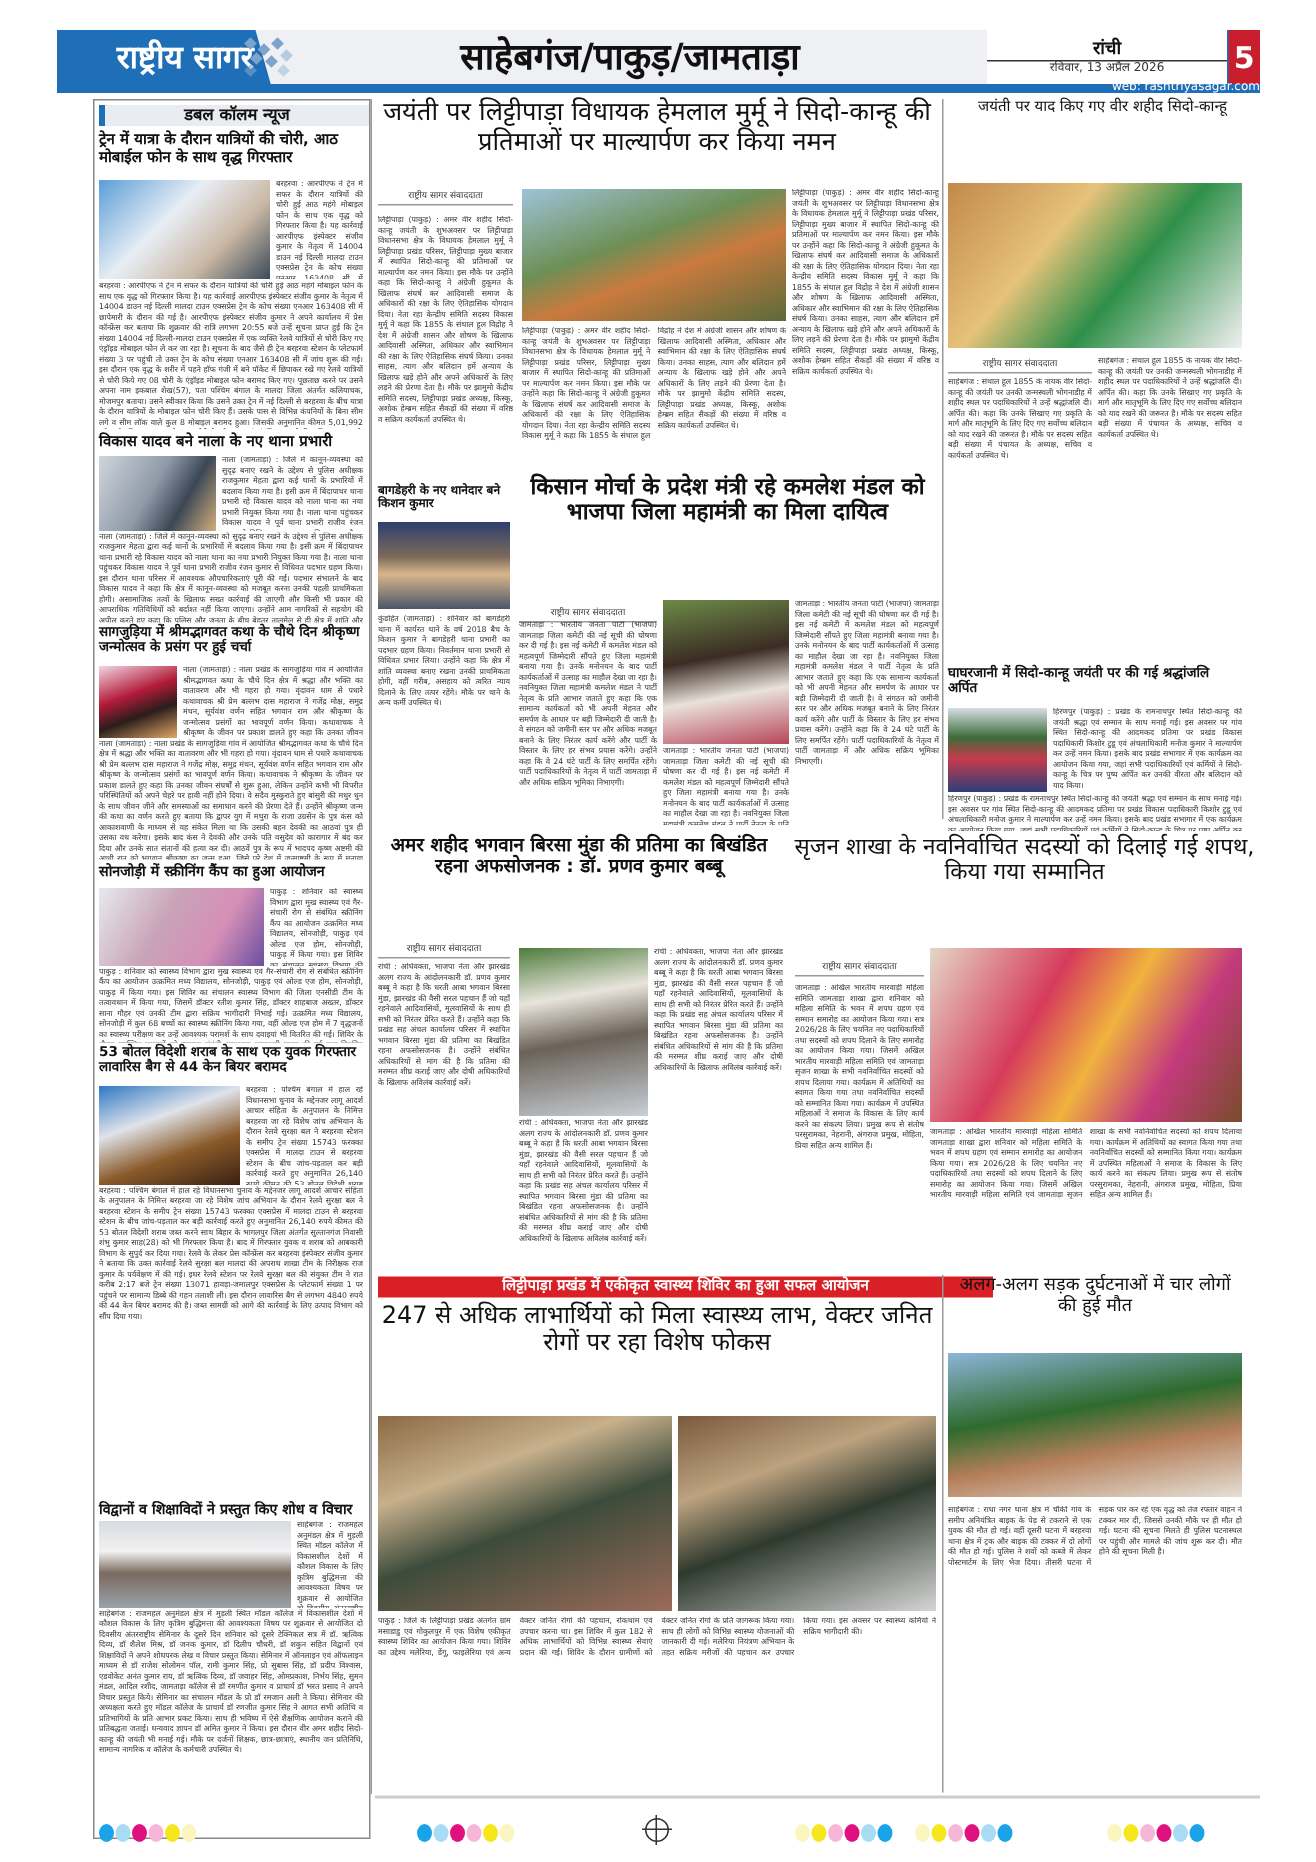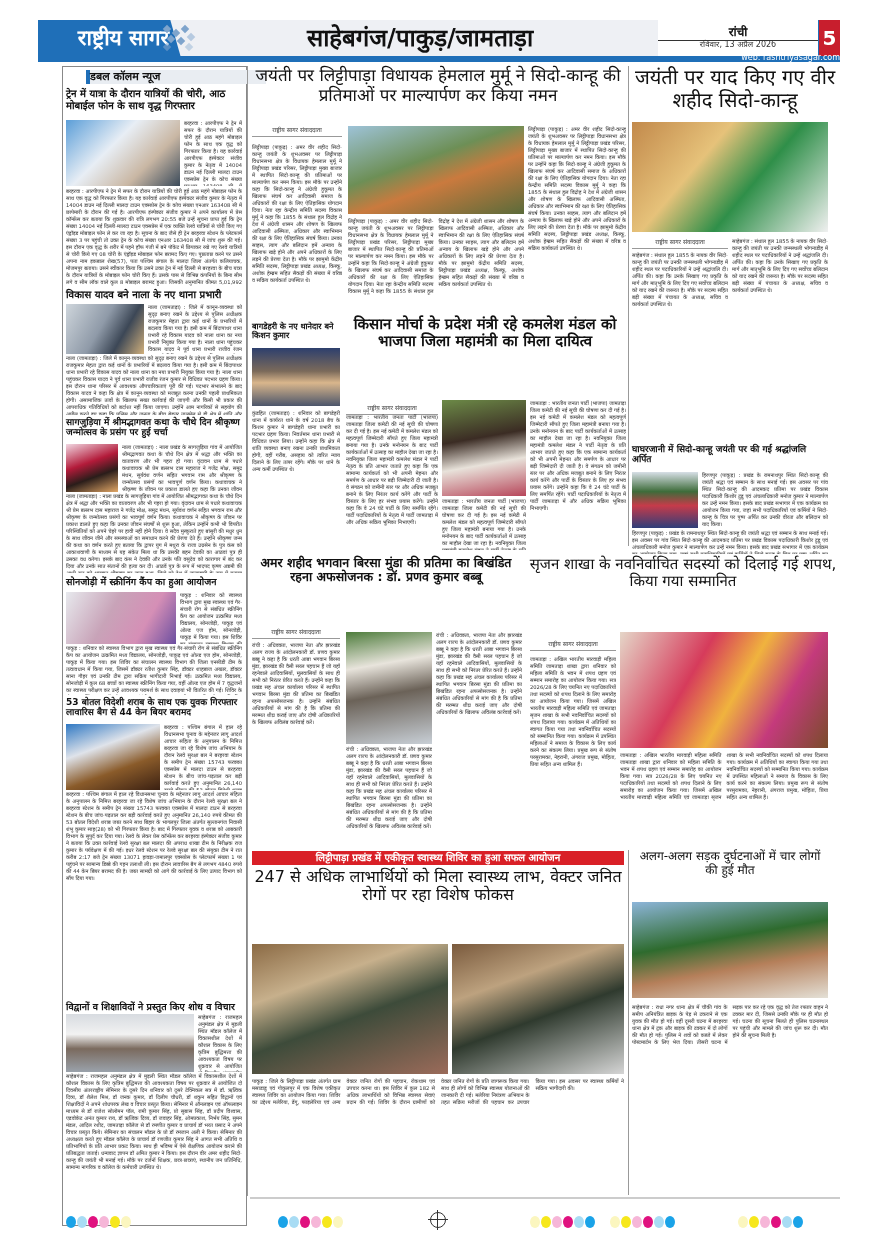--- a/index.html
+++ b/index.html
@@ -12,21 +12,21 @@
   .mast-dots{left:160px;top:24px;width:40px;height:26px;}
   .mast-dots span{position:absolute;width:6px;height:6px;background:#7ea4cc;transform:rotate(45deg);}
   .mast-section{left:200px;top:22px;width:440px;height:32px;font:bold 24px "DejaVu Sans",sans-serif;color:#111;text-align:center;line-height:32px;}
   .mast-right{left:658px;top:20px;width:160px;height:36px;background:#fff;}
   .mast-city{left:658px;top:20px;width:160px;text-align:center;font:bold 12px "DejaVu Sans",sans-serif;color:#111;border-bottom:1px solid #333;padding-top:3px;}
   .mast-date{left:658px;top:38px;width:160px;text-align:center;font:8px "DejaVu Sans",sans-serif;color:#333;}
   .mast-page{left:819px;top:20px;width:21px;height:36px;background:#c81e2d;color:#fff;font:bold 20px "DejaVu Sans",sans-serif;display:flex;align-items:center;justify-content:center;}
   .mast-web{left:700px;top:53px;width:140px;text-align:right;font:8px "DejaVu Sans",sans-serif;color:#fff;}
   
   .leftcol{left:62px;top:66px;width:183px;height:1158px;border:1px solid #888;}
-  .dc-head{left:66px;top:70px;width:176px;height:14px;background:#e9edf2;border-left:4px solid #1f6fb8;font:bold 11px "DejaVu Sans",sans-serif;line-height:14px;margin-left:20px;}
+  .dc-head{left:66px;top:70px;width:176px;height:14px;background:#e9edf2;border-left:4px solid #1f6fb8;font:bold 11px "DejaVu Sans",sans-serif;text-align:center;line-height:14px;}
   .hl{font-weight:bold;color:#111;line-height:1.15;}
   .body{font:5.2px/1.35 "DejaVu Sans",sans-serif;color:#333;text-align:justify;overflow:hidden;}
   .photo{overflow:hidden;}
   .byline{font:6px "DejaVu Sans",sans-serif;color:#333;text-align:center;border-bottom:1px solid #999;padding-bottom:2px;}
   .redbar{background:#d92027;color:#fff;font:bold 10px "DejaVu Sans",sans-serif;text-align:center;line-height:14px;}
   .dots span{display:inline-block;width:10px;height:12px;border-radius:50%;margin-right:1px;}
   .rule{background:#999;}
 </style>
 </head>
 <body>
@@ -95,21 +95,21 @@
 <div class="abs photo" style="left:252px;top:348px;width:88px;height:58px;background:linear-gradient(180deg,#2d3f6d,#7b6a5a 40%,#d9b68c 60%,#4b556a);"></div>
 <div class="abs body" style="left:252px;top:410px;width:88px;height:140px;">कुंडहित (जामताड़ा) : शनिवार को बागडेहरी थाना में कार्यरत थाने के वर्ष 2018 बैच के किशन कुमार ने बागडेहरी थाना प्रभारी का पदभार ग्रहण किया। निवर्तमान थाना प्रभारी से विधिवत प्रभार लिया। उन्होंने कहा कि क्षेत्र में शांति व्यवस्था बनाए रखना उनकी प्राथमिकता होगी, वहीं गरीब, असहाय को त्वरित न्याय दिलाने के लिए तत्पर रहेंगे। मौके पर थाने के अन्य कर्मी उपस्थित थे।</div>
 
 <div class="abs hl" style="left:344px;top:316px;width:282px;font-size:15px;text-align:center;">किसान मोर्चा के प्रदेश मंत्री रहे कमलेश मंडल को भाजपा जिला महामंत्री का मिला दायित्व</div>
 <div class="abs byline" style="left:346px;top:404px;width:92px;">राष्ट्रीय सागर संवाददाता</div>
 <div class="abs body" style="left:346px;top:414px;width:92px;height:136px;">जामताड़ा : भारतीय जनता पार्टी (भाजपा) जामताड़ा जिला कमेटी की नई सूची की घोषणा कर दी गई है। इस नई कमेटी में कमलेश मंडल को महत्वपूर्ण जिम्मेदारी सौंपते हुए जिला महामंत्री बनाया गया है। उनके मनोनयन के बाद पार्टी कार्यकर्ताओं में उत्साह का माहौल देखा जा रहा है। नवनियुक्त जिला महामंत्री कमलेश मंडल ने पार्टी नेतृत्व के प्रति आभार जताते हुए कहा कि एक सामान्य कार्यकर्ता को भी अपनी मेहनत और समर्पण के आधार पर बड़ी जिम्मेदारी दी जाती है। वे संगठन को जमीनी स्तर पर और अधिक मजबूत बनाने के लिए निरंतर कार्य करेंगे और पार्टी के विस्तार के लिए हर संभव प्रयास करेंगे। उन्होंने कहा कि वे 24 घंटे पार्टी के लिए समर्पित रहेंगे। पार्टी पदाधिकारियों के नेतृत्व में पार्टी जामताड़ा में और अधिक सक्रिय भूमिका निभाएगी।</div>
 <div class="abs photo" style="left:442px;top:400px;width:84px;height:96px;background:linear-gradient(170deg,#6c8a47,#3b2c24 40%,#e8e2da 65%,#b7465a);"></div>
 <div class="abs body" style="left:442px;top:498px;width:84px;height:52px;">जामताड़ा : भारतीय जनता पार्टी (भाजपा) जामताड़ा जिला कमेटी की नई सूची की घोषणा कर दी गई है। इस नई कमेटी में कमलेश मंडल को महत्वपूर्ण जिम्मेदारी सौंपते हुए जिला महामंत्री बनाया गया है। उनके मनोनयन के बाद पार्टी कार्यकर्ताओं में उत्साह का माहौल देखा जा रहा है। नवनियुक्त जिला महामंत्री कमलेश मंडल ने पार्टी नेतृत्व के प्रति आभार जताते हुए कहा कि एक सामान्य कार्यकर्ता को भी अपनी मेहनत और समर्पण के आधार पर बड़ी जिम्मेदारी दी जाती है। वे संगठन को जमीनी स्तर पर और अधिक मजबूत बनाने के लिए निरंतर कार्य करेंगे और पार्टी के विस्तार के लिए हर संभव प्रयास करेंगे। उन्होंने कहा कि वे 24 घंटे पार्टी के लिए समर्पित रहेंगे। पार्टी पदाधिकारियों के नेतृत्व में पार्टी जामताड़ा में और अधिक सक्रिय भूमिका निभाएगी।</div>
 <div class="abs body" style="left:530px;top:400px;width:96px;height:150px;">जामताड़ा : भारतीय जनता पार्टी (भाजपा) जामताड़ा जिला कमेटी की नई सूची की घोषणा कर दी गई है। इस नई कमेटी में कमलेश मंडल को महत्वपूर्ण जिम्मेदारी सौंपते हुए जिला महामंत्री बनाया गया है। उनके मनोनयन के बाद पार्टी कार्यकर्ताओं में उत्साह का माहौल देखा जा रहा है। नवनियुक्त जिला महामंत्री कमलेश मंडल ने पार्टी नेतृत्व के प्रति आभार जताते हुए कहा कि एक सामान्य कार्यकर्ता को भी अपनी मेहनत और समर्पण के आधार पर बड़ी जिम्मेदारी दी जाती है। वे संगठन को जमीनी स्तर पर और अधिक मजबूत बनाने के लिए निरंतर कार्य करेंगे और पार्टी के विस्तार के लिए हर संभव प्रयास करेंगे। उन्होंने कहा कि वे 24 घंटे पार्टी के लिए समर्पित रहेंगे। पार्टी पदाधिकारियों के नेतृत्व में पार्टी जामताड़ा में और अधिक सक्रिय भूमिका निभाएगी।</div>
 
-<div class="abs hl" style="left:632px;top:66px;width:206px;font-size:20px;text-align:center;font-weight:normal;">जयंती पर याद किए गए वीर शहीद सिदो-कान्हू</div>
+<div class="abs hl" style="left:632px;top:66px;width:206px;font-size:10px;text-align:center;font-weight:normal;">जयंती पर याद किए गए वीर शहीद सिदो-कान्हू</div>
 <div class="abs photo" style="left:632px;top:122px;width:196px;height:110px;background:linear-gradient(130deg,#c2894b,#e6c27a 35%,#2f8f49 60%,#f0f0f0);"></div>
 <div class="abs byline" style="left:632px;top:238px;width:96px;">राष्ट्रीय सागर संवाददाता</div>
 <div class="abs body" style="left:632px;top:252px;width:96px;height:180px;">साहेबगंज : संथाल हूल 1855 के नायक वीर सिदो-कान्हू की जयंती पर उनकी जन्मस्थली भोगनाडीह में शहीद स्थल पर पदाधिकारियों ने उन्हें श्रद्धांजलि दी। अर्पित की। कहा कि उनके सिखाए गए प्रकृति के मार्ग और मातृभूमि के लिए दिए गए सर्वोच्च बलिदान को याद रखने की जरूरत है। मौके पर सदस्य सहित बड़ी संख्या में पंचायत के अध्यक्ष, सचिव व कार्यकर्ता उपस्थित थे।</div>
 <div class="abs body" style="left:732px;top:238px;width:96px;height:194px;">साहेबगंज : संथाल हूल 1855 के नायक वीर सिदो-कान्हू की जयंती पर उनकी जन्मस्थली भोगनाडीह में शहीद स्थल पर पदाधिकारियों ने उन्हें श्रद्धांजलि दी। अर्पित की। कहा कि उनके सिखाए गए प्रकृति के मार्ग और मातृभूमि के लिए दिए गए सर्वोच्च बलिदान को याद रखने की जरूरत है। मौके पर सदस्य सहित बड़ी संख्या में पंचायत के अध्यक्ष, सचिव व कार्यकर्ता उपस्थित थे।</div>
 
 <div class="abs hl" style="left:632px;top:444px;width:196px;font-size:9px;">घाघरजानी में सिदो-कान्हू जयंती पर की गई श्रद्धांजलि अर्पित</div>
 <div class="abs photo" style="left:632px;top:472px;width:66px;height:56px;background:linear-gradient(180deg,#d7dfe6,#3e6c3a 35%,#c63b4a 60%,#2e3e7a);"></div>
 <div class="abs body" style="left:702px;top:472px;width:126px;height:56px;">हिरणपुर (पाकुड़) : प्रखंड के रामनाथपुर स्थित सिदो-कान्हू की जयंती श्रद्धा एवं सम्मान के साथ मनाई गई। इस अवसर पर गांव स्थित सिदो-कान्हू की आदमकद प्रतिमा पर प्रखंड विकास पदाधिकारी किशोर टुडू एवं अंचलाधिकारी मनोज कुमार ने माल्यार्पण कर उन्हें नमन किया। इसके बाद प्रखंड सभागार में एक कार्यक्रम का आयोजन किया गया, जहां सभी पदाधिकारियों एवं कर्मियों ने सिदो-कान्हू के चित्र पर पुष्प अर्पित कर उनकी वीरता और बलिदान को याद किया।</div>
 <div class="abs body" style="left:632px;top:530px;width:196px;height:24px;">हिरणपुर (पाकुड़) : प्रखंड के रामनाथपुर स्थित सिदो-कान्हू की जयंती श्रद्धा एवं सम्मान के साथ मनाई गई। इस अवसर पर गांव स्थित सिदो-कान्हू की आदमकद प्रतिमा पर प्रखंड विकास पदाधिकारी किशोर टुडू एवं अंचलाधिकारी मनोज कुमार ने माल्यार्पण कर उन्हें नमन किया। इसके बाद प्रखंड सभागार में एक कार्यक्रम का आयोजन किया गया, जहां सभी पदाधिकारियों एवं कर्मियों ने सिदो-कान्हू के चित्र पर पुष्प अर्पित कर उनकी वीरता और बलिदान को याद किया।</div>
 
@@ -119,21 +119,21 @@
 <div class="abs photo" style="left:346px;top:632px;width:86px;height:112px;background:linear-gradient(170deg,#4d7c3b,#e8e4dc 30%,#6b6258 55%,#c8cfd6);"></div>
 <div class="abs body" style="left:346px;top:746px;width:86px;height:86px;">रांची : अधिवक्ता, भाजपा नेता और झारखंड अलग राज्य के आंदोलनकारी डॉ. प्रणव कुमार बब्बू ने कहा है कि धरती आबा भगवान बिरसा मुंडा, झारखंड की वैसी सरल पहचान हैं जो यहाँ रहनेवाले आदिवासियों, मूलवासियों के साथ ही सभी को निरंतर प्रेरित करते हैं। उन्होंने कहा कि प्रखंड सह अंचल कार्यालय परिसर में स्थापित भगवान बिरसा मुंडा की प्रतिमा का बिखंडित रहना अफसोसजनक है। उन्होंने संबंधित अधिकारियों से मांग की है कि प्रतिमा की मरम्मत शीघ्र कराई जाए और दोषी अधिकारियों के खिलाफ अविलंब कार्रवाई करें।</div>
 <div class="abs body" style="left:436px;top:632px;width:86px;height:200px;">रांची : अधिवक्ता, भाजपा नेता और झारखंड अलग राज्य के आंदोलनकारी डॉ. प्रणव कुमार बब्बू ने कहा है कि धरती आबा भगवान बिरसा मुंडा, झारखंड की वैसी सरल पहचान हैं जो यहाँ रहनेवाले आदिवासियों, मूलवासियों के साथ ही सभी को निरंतर प्रेरित करते हैं। उन्होंने कहा कि प्रखंड सह अंचल कार्यालय परिसर में स्थापित भगवान बिरसा मुंडा की प्रतिमा का बिखंडित रहना अफसोसजनक है। उन्होंने संबंधित अधिकारियों से मांग की है कि प्रतिमा की मरम्मत शीघ्र कराई जाए और दोषी अधिकारियों के खिलाफ अविलंब कार्रवाई करें।</div>
 
 <div class="abs hl" style="left:528px;top:556px;width:310px;font-size:15px;text-align:center;font-weight:normal;">सृजन शाखा के नवनिर्वाचित सदस्यों को दिलाई गई शपथ, किया गया सम्मानित</div>
 <div class="abs byline" style="left:530px;top:640px;width:86px;">राष्ट्रीय सागर संवाददाता</div>
 <div class="abs body" style="left:530px;top:656px;width:86px;height:176px;">जामताड़ा : अखिल भारतीय मारवाड़ी महिला समिति जामताड़ा शाखा द्वारा शनिवार को महिला समिति के भवन में शपथ ग्रहण एवं सम्मान समारोह का आयोजन किया गया। सत्र 2026/28 के लिए चयनित नए पदाधिकारियों तथा सदस्यों को शपथ दिलाने के लिए समारोह का आयोजन किया गया। जिसमें अखिल भारतीय मारवाड़ी महिला समिति एवं जामताड़ा सृजन शाखा के सभी नवनिर्वाचित सदस्यों को शपथ दिलाया गया। कार्यक्रम में अतिथियों का स्वागत किया गया तथा नवनिर्वाचित सदस्यों को सम्मानित किया गया। कार्यक्रम में उपस्थित महिलाओं ने समाज के विकास के लिए कार्य करने का संकल्प लिया। प्रमुख रूप से संतोष परसुरामका, नेहरानी, अंगराज प्रमुख, मोहिता, प्रिया सहित अन्य शामिल हैं।</div>
 <div class="abs photo" style="left:620px;top:632px;width:208px;height:116px;background:linear-gradient(120deg,#e5d6c8,#d63b5b 35%,#f0b33e 55%,#c43a7c 75%,#7a4c2a);"></div>
 <div class="abs body" style="left:620px;top:752px;width:208px;height:80px;column-count:2;column-gap:5px;">जामताड़ा : अखिल भारतीय मारवाड़ी महिला समिति जामताड़ा शाखा द्वारा शनिवार को महिला समिति के भवन में शपथ ग्रहण एवं सम्मान समारोह का आयोजन किया गया। सत्र 2026/28 के लिए चयनित नए पदाधिकारियों तथा सदस्यों को शपथ दिलाने के लिए समारोह का आयोजन किया गया। जिसमें अखिल भारतीय मारवाड़ी महिला समिति एवं जामताड़ा सृजन शाखा के सभी नवनिर्वाचित सदस्यों को शपथ दिलाया गया। कार्यक्रम में अतिथियों का स्वागत किया गया तथा नवनिर्वाचित सदस्यों को सम्मानित किया गया। कार्यक्रम में उपस्थित महिलाओं ने समाज के विकास के लिए कार्य करने का संकल्प लिया। प्रमुख रूप से संतोष परसुरामका, नेहरानी, अंगराज प्रमुख, मोहिता, प्रिया सहित अन्य शामिल हैं।</div>
 
-<div class="abs redbar" style="left:252px;top:851px;width:372px;">लिट्टीपाड़ा प्रखंड में एकीकृत स्वास्थ्य शिविर का हुआ सफल आयोजन</div>
+<div class="abs redbar" style="left:252px;top:851px;width:410px;">लिट्टीपाड़ा प्रखंड में एकीकृत स्वास्थ्य शिविर का हुआ सफल आयोजन</div>
 <div class="abs hl" style="left:252px;top:868px;width:372px;font-size:16px;text-align:center;font-weight:normal;">247 से अधिक लाभार्थियों को मिला स्वास्थ्य लाभ, वेक्टर जनित रोगों पर रहा विशेष फोकस</div>
 <div class="abs photo" style="left:252px;top:944px;width:196px;height:130px;background:linear-gradient(160deg,#8b6a44,#c7b08c 30%,#3d4b3a 55%,#9b6b5a);"></div>
 <div class="abs photo" style="left:452px;top:944px;width:172px;height:130px;background:linear-gradient(160deg,#7a5a3d,#bda27f 30%,#2f3a2e 55%,#d5d5d5);"></div>
 <div class="abs body" style="left:252px;top:1078px;width:372px;height:116px;column-count:4;column-gap:6px;">पाकुड़ : जिले के लिट्टीपाड़ा प्रखंड अंतर्गत ग्राम मसाडाडु एवं गोकुलपुर में एक विशेष एकीकृत स्वास्थ्य शिविर का आयोजन किया गया। शिविर का उद्देश्य मलेरिया, डेंगू, फाइलेरिया एवं अन्य वेक्टर जनित रोगों की पहचान, रोकथाम एवं उपचार करना था। इस शिविर में कुल 182 से अधिक लाभार्थियों को विभिन्न स्वास्थ्य सेवाएं प्रदान की गईं। शिविर के दौरान ग्रामीणों को वेक्टर जनित रोगों के प्रति जागरूक किया गया। साथ ही लोगों को विभिन्न स्वास्थ्य योजनाओं की जानकारी दी गई। मलेरिया नियंत्रण अभियान के तहत सक्रिय मरीजों की पहचान कर उपचार किया गया। इस अवसर पर स्वास्थ्य कर्मियों ने सक्रिय भागीदारी की।</div>
 
 <div class="abs hl" style="left:632px;top:850px;width:196px;font-size:12px;text-align:center;font-weight:normal;">अलग-अलग सड़क दुर्घटनाओं में चार लोगों की हुई मौत</div>
 <div class="abs photo" style="left:632px;top:902px;width:196px;height:96px;background:linear-gradient(170deg,#8db5d9,#2e6b2e 40%,#b57f5a 65%,#e4e0d6);"></div>
 <div class="abs body" style="left:632px;top:1004px;width:196px;height:190px;column-count:2;column-gap:5px;">साहेबगंज : राधा नगर थाना क्षेत्र में चौकी गांव के समीप अनियंत्रित बाइक के पेड़ से टकराने से एक युवक की मौत हो गई। वहीं दूसरी घटना में बरहरवा थाना क्षेत्र में ट्रक और बाइक की टक्कर में दो लोगों की मौत हो गई। पुलिस ने शवों को कब्जे में लेकर पोस्टमार्टम के लिए भेज दिया। तीसरी घटना में सड़क पार कर रहे एक वृद्ध को तेज रफ्तार वाहन ने टक्कर मार दी, जिससे उनकी मौके पर ही मौत हो गई। घटना की सूचना मिलते ही पुलिस घटनास्थल पर पहुंची और मामले की जांच शुरू कर दी। मौत होने की सूचना मिली है।</div>
 
 <div class="abs rule" style="left:247px;top:66px;width:1px;height:1130px;"></div>

